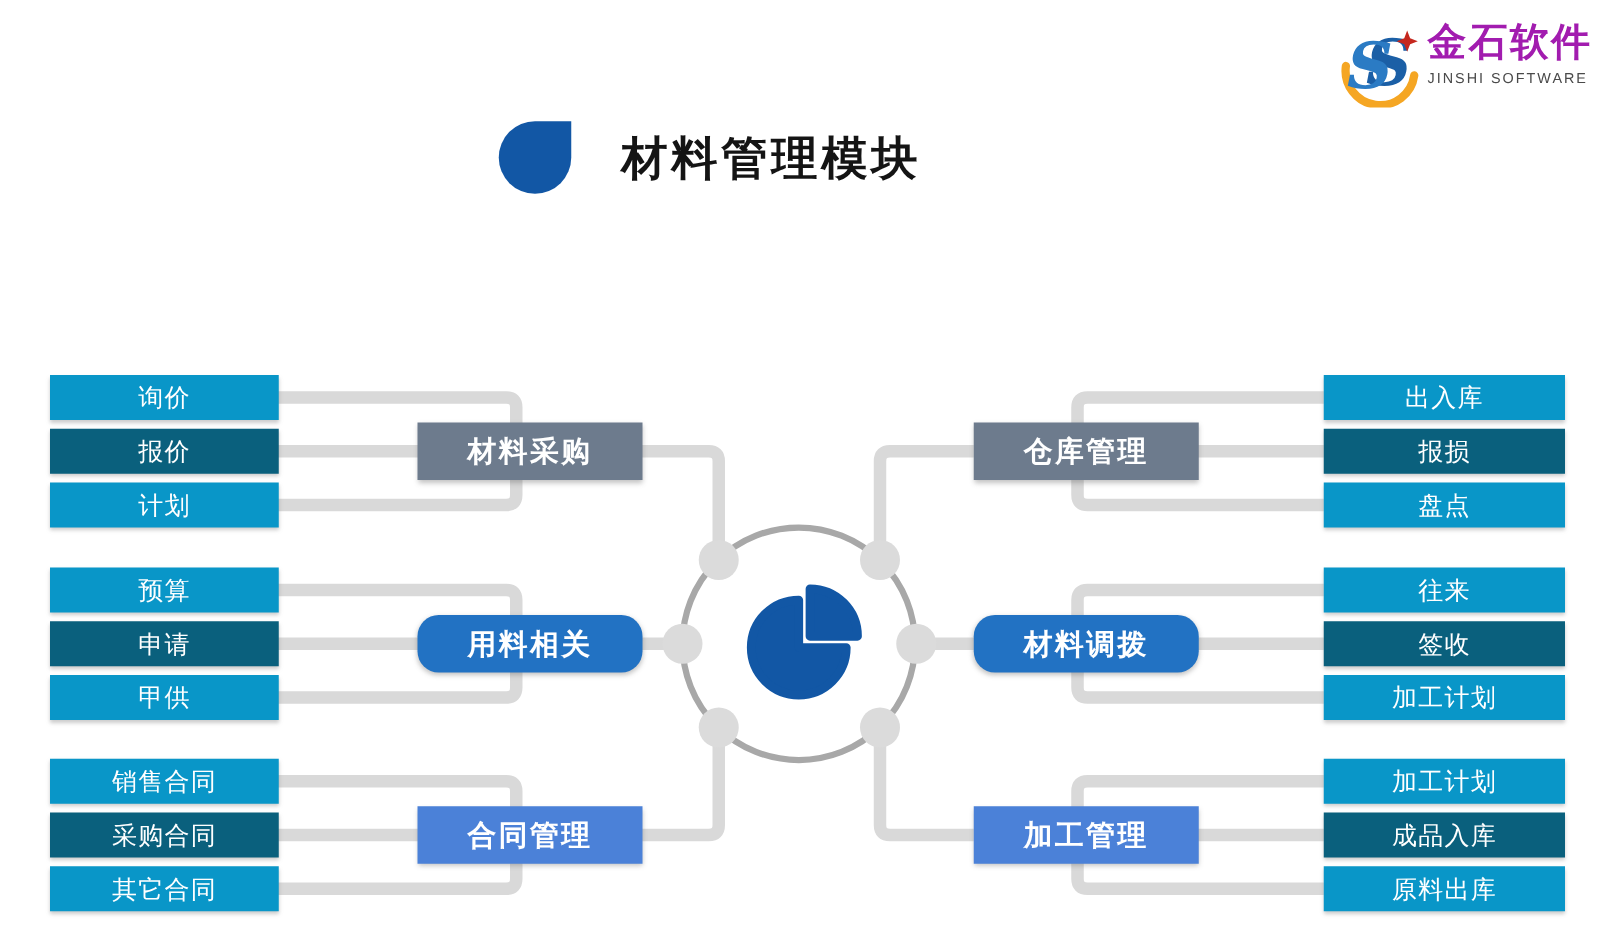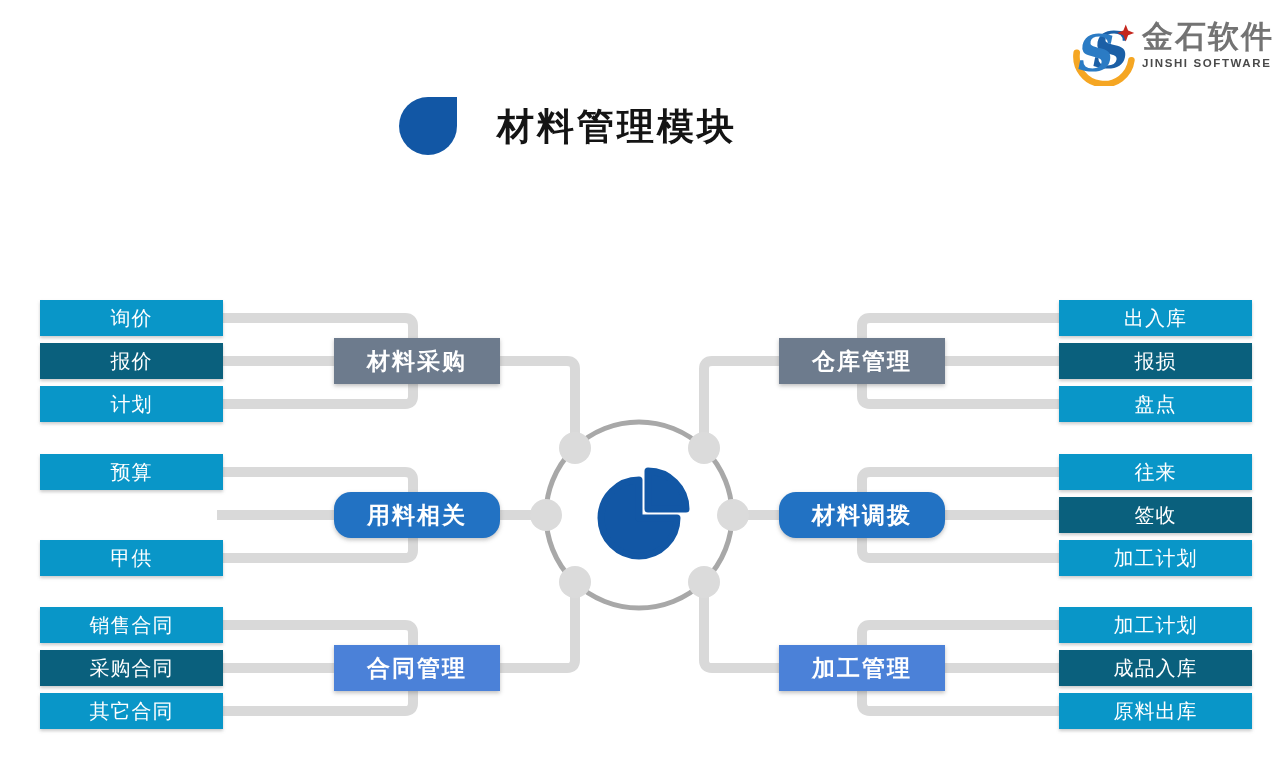--- a/index.html
+++ b/index.html
@@ -15,37 +15,37 @@
   }
   .page-title{
     position:absolute;left:497px;top:100px;margin:0;z-index:3;
     font-size:37px;font-weight:700;color:#141414;letter-spacing:3px;line-height:54px;
     font-family:"Liberation Sans","DejaVu Sans",sans-serif;
   }
   
   .brand{position:absolute;left:1072px;top:12px;z-index:3;display:flex;align-items:flex-start;}
   .brand-mark{width:66px;height:74px;}
   .brand-text{margin-left:4px;padding-top:8px;}
-  .brand-name{font-size:31px;font-weight:700;color:#737373;letter-spacing:2px;line-height:34px;
-    font-family:Liberation Serif, serif;}
+  .brand-name{font-size:31px;font-weight:700;color:#a21caf;letter-spacing:2px;line-height:34px;
+    font-family:Liberation Mono, monospace;}
   .brand-sub{font-size:11.5px;color:#4a4a4a;letter-spacing:1.6px;margin-top:3px;
-    font-family:"Liberation Sans","DejaVu Sans",sans-serif;font-weight:bold;}
+    font-family:"Liberation Sans","DejaVu Sans",sans-serif;}
   
   .item{
     position:absolute;left:40px;width:183px;height:36px;z-index:2;
     display:flex;align-items:center;justify-content:center;
     color:#ffffff;font-size:20px;letter-spacing:1px;
     font-family:"Liberation Serif","DejaVu Serif",serif;
     box-shadow:0 2px 3px rgba(110,110,110,.35);
   }
   .item.col-right{left:1059px;width:193px;}
   .item.light{background:#0996C8;}
   .item.dark{background:#0A607D;}
   .hub{
-    position:absolute;width:166px;height:46px;z-index:2;
+    position:absolute;width:180px;height:46px;z-index:2;
     display:flex;align-items:center;justify-content:center;
     color:#ffffff;font-size:23px;font-weight:700;letter-spacing:2px;
     font-family:"Liberation Serif","DejaVu Serif",serif;
     box-shadow:0 2px 4px rgba(100,100,100,.4);
   }
   .hub.col-left{left:334px;}
   .hub.col-right{left:779px;}
   .hub.gray{background:#6D7B8D;}
   .hub.blue{background:#2272C3;border-radius:17px;}
   .hub.lightblue{background:#4B81D8;}
@@ -110,20 +110,21 @@
     <div class="brand-text">
       <div class="brand-name">金石软件</div>
       <div class="brand-sub">JINSHI SOFTWARE</div>
     </div>
   </div>
 
   <div class="item light" style="top:300px">询价</div>
   <div class="item dark" style="top:343px">报价</div>
   <div class="item light" style="top:454px">预算</div>
   <div class="item light" style="top:386px">计划</div>
+  <div class="item dark" style="top:497px">申请</div>
   <div class="item light" style="top:540px">甲供</div>
   <div class="item light" style="top:607px">销售合同</div>
   <div class="item dark" style="top:650px">采购合同</div>
   <div class="item light" style="top:693px">其它合同</div>
 
   <div class="item light col-right" style="top:300px">出入库</div>
   <div class="item dark col-right" style="top:343px">报损</div>
   <div class="item light col-right" style="top:454px">往来</div>
   <div class="item light col-right" style="top:386px">盘点</div>
   <div class="item dark col-right" style="top:497px">签收</div>

